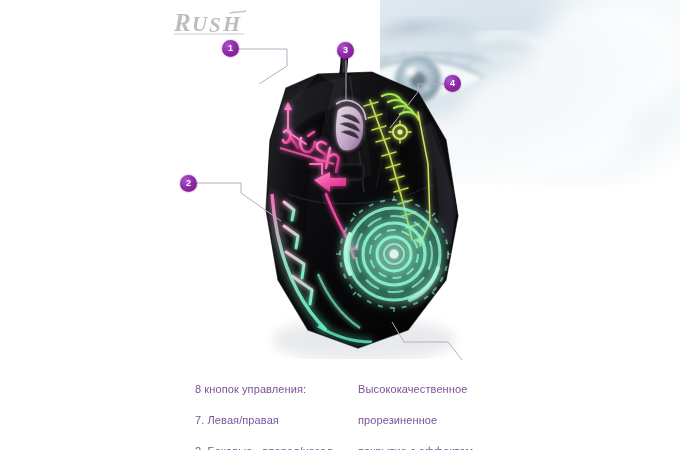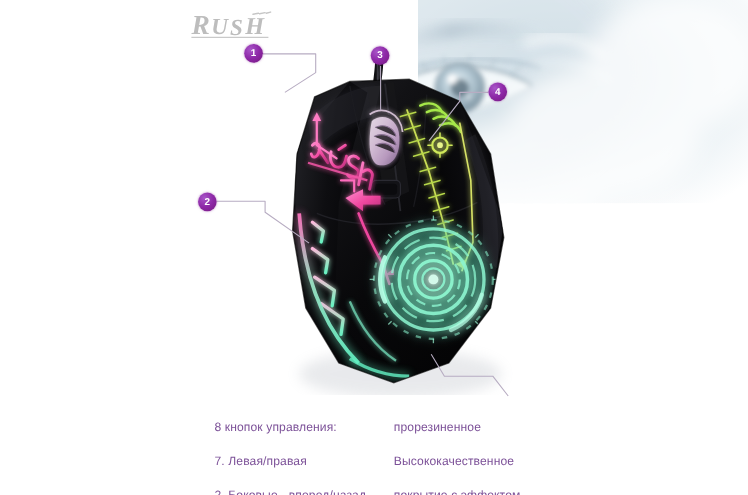--- a/index.html
+++ b/index.html
@@ -395,19 +395,19 @@
 
   <div class="txt txt-left">
     <span class="ln">8 кнопок управления:</span>
     <span class="ln">7. Левая/правая</span>
     <span class="ln">2. Боковые - вперед/назад</span>
     
     
   </div>
 
   <div class="txt txt-right">
+    <span class="ln">Высококачественное</span>
     <span class="ln">прорезиненное</span>
-    <span class="ln">Высококачественное</span>
     <span class="ln">покрытие с эффектом</span>
     
   </div>
 
 </div>
 
 </body></html>

